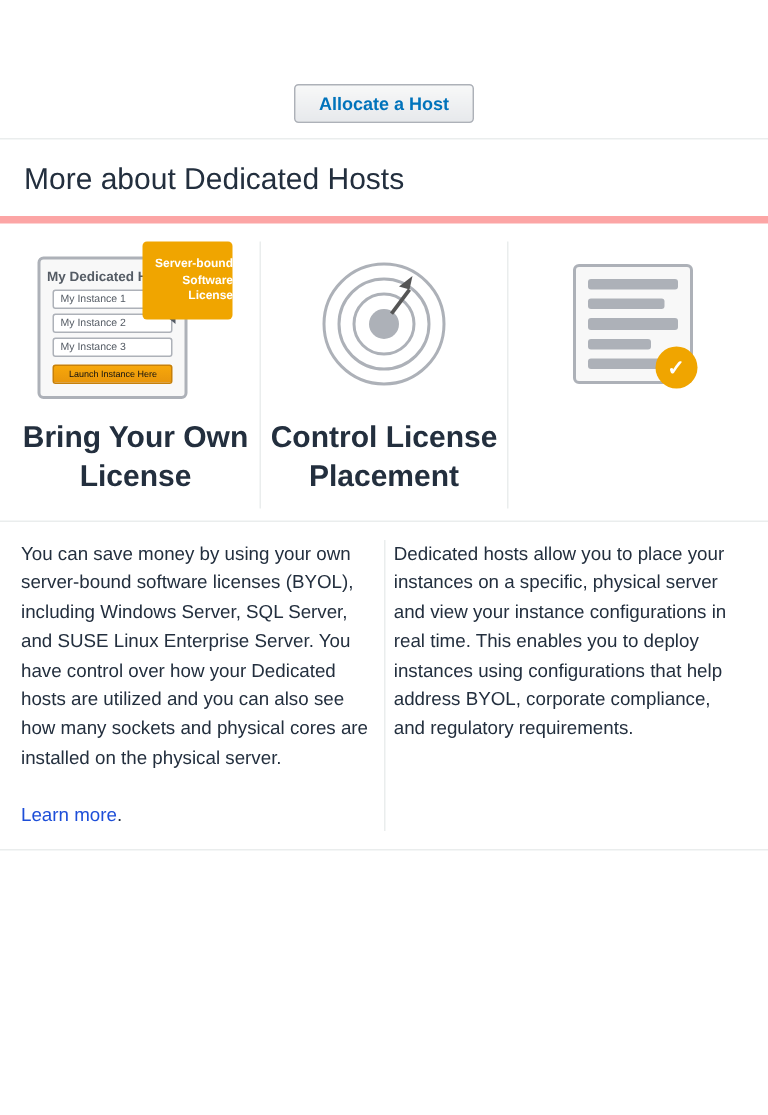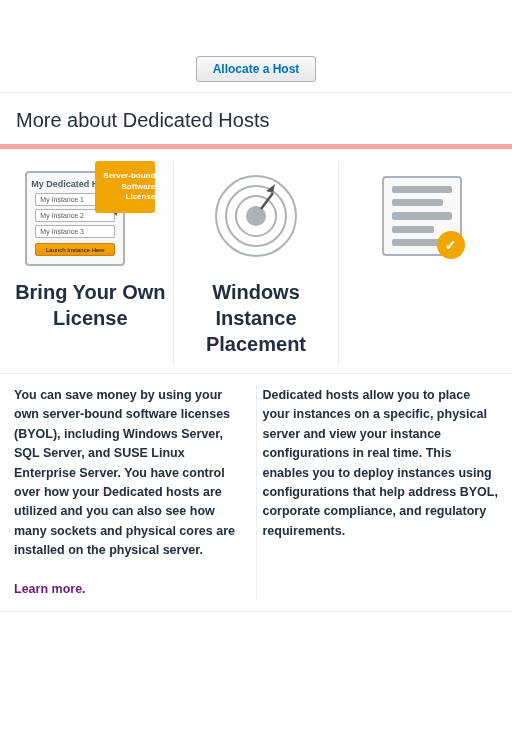--- a/index.html
+++ b/index.html
@@ -241,37 +241,36 @@
       margin-bottom: 8px;
       line-height: 1.3;
     }
 
     
     .content-row {
       display: flex;
       flex-direction: row;
       padding: 12px 8px;
       border-bottom: 1px solid #eaeded;
-      font-weight: bold;
     }
 
     .content-col {
       flex: 1;
       padding: 0 6px;
       font-size: 12.5px;
       line-height: 1.55;
       color: #232f3e;
     }
 
     .content-col:not(:last-child) {
       border-right: 1px solid #eaeded;
     }
 
     .learn-more {
-      color: #701a75;
+      color: #1d4ed8;
       text-decoration: none;
     }
 
     .config-link {
       color: #0073bb;
       text-decoration: none;
     }
   </style>
 </head>
 <body>
@@ -314,21 +313,21 @@
       <svg class="target-svg" viewBox="0 0 90 90">
         <circle cx="45" cy="45" r="40" fill="none" stroke="#adb1b8" stroke-width="2"></circle>
         <circle cx="45" cy="45" r="30" fill="none" stroke="#adb1b8" stroke-width="2"></circle>
         <circle cx="45" cy="45" r="20" fill="none" stroke="#adb1b8" stroke-width="2"></circle>
         <circle cx="45" cy="45" r="10" fill="#adb1b8"></circle>
 
         <line x1="62" y1="22" x2="50" y2="38" stroke="#555" stroke-width="2.5"></line>
         <polygon points="62,22 55,20 64,13" fill="#555"></polygon>
       </svg>
     </div>
-    <div class="feature-heading">Windows Instance Placement</div>
+    <div class="feature-heading">Control License Placement</div>
   </div>
 
   <div class="feature-col">
     <div class="compliance-illustration">
       <div class="checklist-box">
         <div class="check-line" style="width:100%;"></div>
         <div class="check-line" style="width:85%;"></div>
         <div class="check-line" style="width:100%;"></div>
         <div class="check-line" style="width:70%;"></div>
         <div class="check-line" style="width:90%;"></div>

